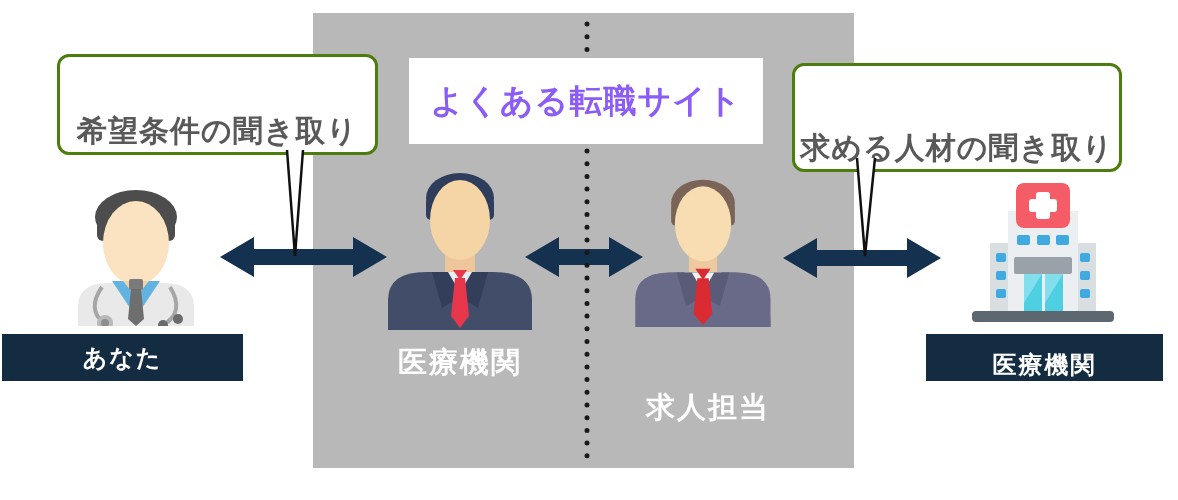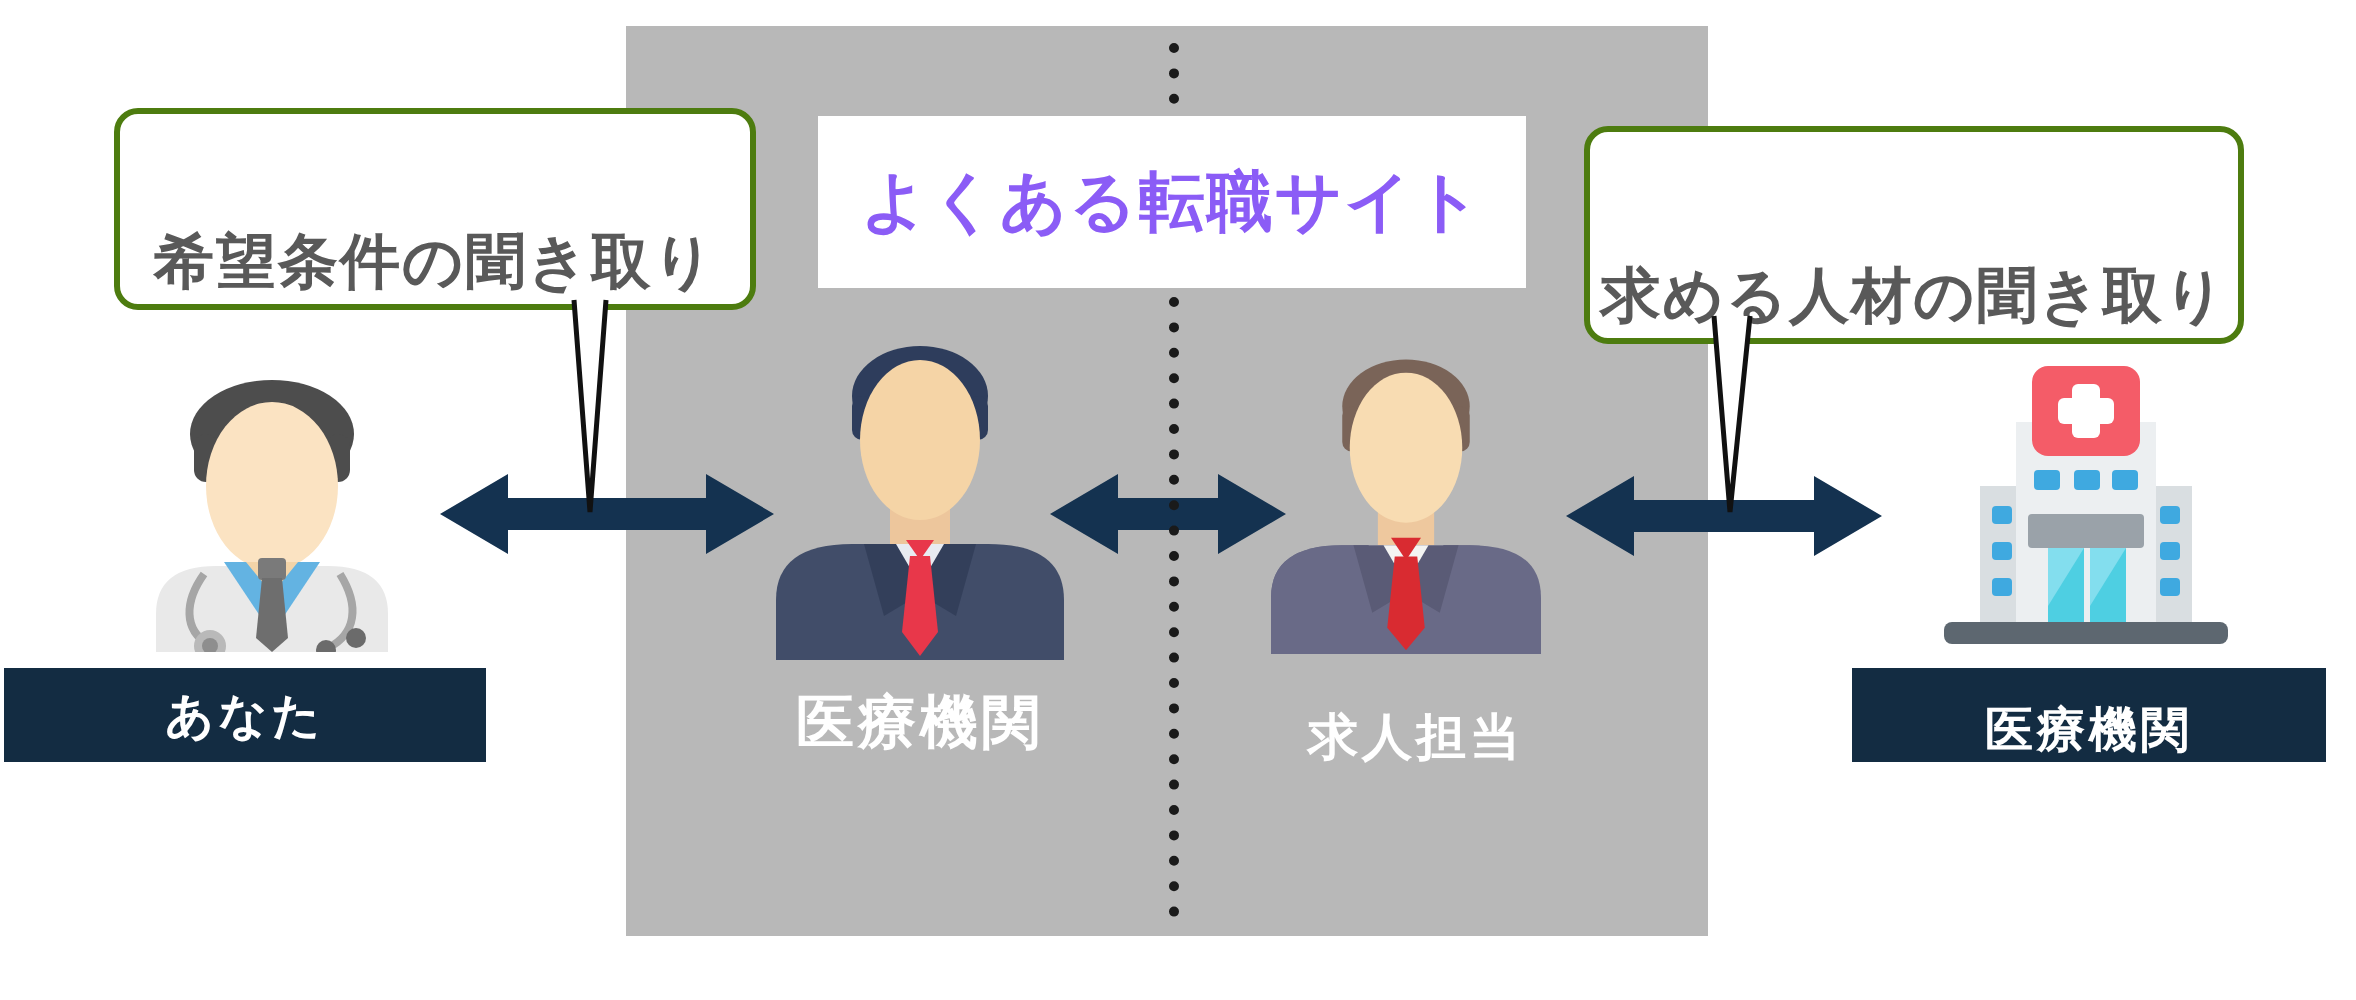--- a/index.html
+++ b/index.html
@@ -20,21 +20,21 @@
   .bubble-left{left:57px;top:54px;width:321px;height:101px;}
   .bubble-right{left:792px;top:63px;width:330px;height:109px;}
 
   .banner{position:absolute;height:47px;background:#132c42;display:flex;align-items:center;justify-content:center;}
   .banner span{color:#ffffff;font-size:24px;font-weight:bold;letter-spacing:2px;}
   .banner-candidate{left:2px;top:334px;width:241px;}
   .banner-medical{left:926px;top:334px;width:237px;align-items:flex-end;}
 
   .mid-label{position:absolute;color:#ffffff;font-weight:bold;text-align:center;}
   .label-agent{left:360px;top:340px;width:200px;font-size:29px;line-height:44px;letter-spacing:2px;}
-  .label-recruiter{left:608px;top:352px;width:200px;font-size:25px;letter-spacing:2px;}
+  .label-recruiter{left:608px;top:388px;width:200px;font-size:29px;letter-spacing:2px;}
 
   .figure{position:absolute;}
   .fig-doctor{left:66px;top:183px;}
   .fig-agent{left:380px;top:168px;}
   .fig-recruiter{left:628px;top:172px;}
   .fig-hospital{left:968px;top:183px;}
 </style>
 </head>
 <body>
 

